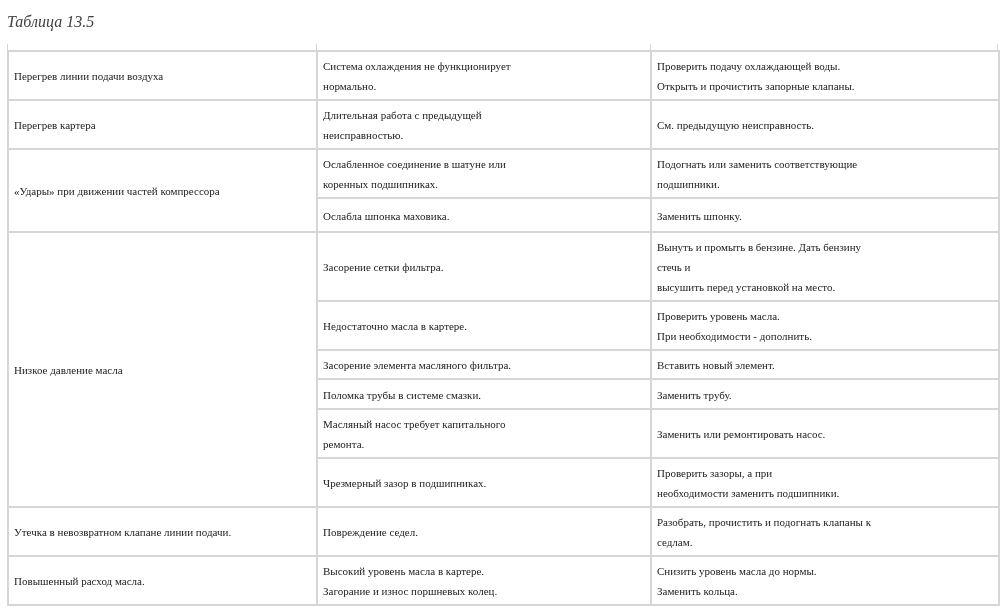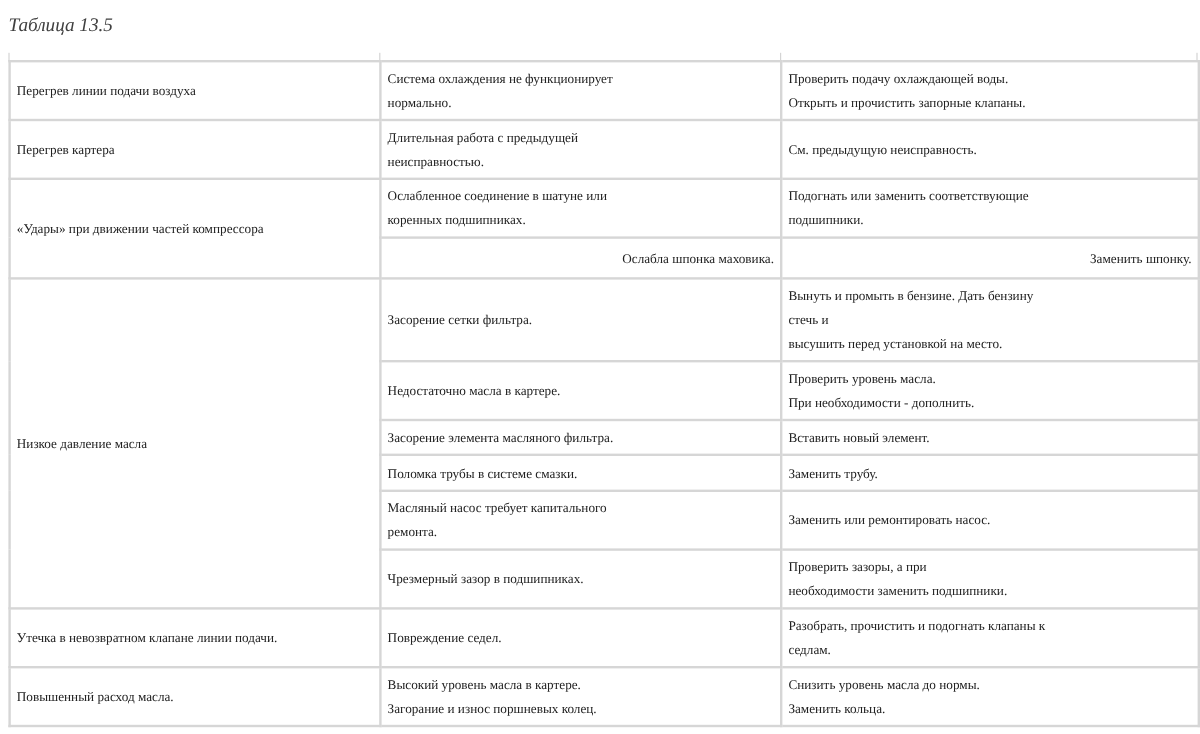--- a/index.html
+++ b/index.html
@@ -76,21 +76,21 @@
         <td rowspan="2">«Удары» при движении частей компрессора</td>
         <td>
           <span class="line">Ослабленное соединение в шатуне или</span>
           <span class="line">коренных подшипниках.</span>
         </td>
         <td>
           <span class="line">Подогнать или заменить соответствующие</span>
           <span class="line">подшипники.</span>
         </td>
       </tr>
-      <tr style="height: 34px; text-align: right;">
+      <tr style="height: 34px;">
         <td>
           <span class="line">Ослабла шпонка маховика.</span>
         </td>
         <td>
           <span class="line">Заменить шпонку.</span>
         </td>
       </tr>
       <tr style="height: 69px;">
         <td rowspan="6">Низкое давление масла</td>
         <td>

